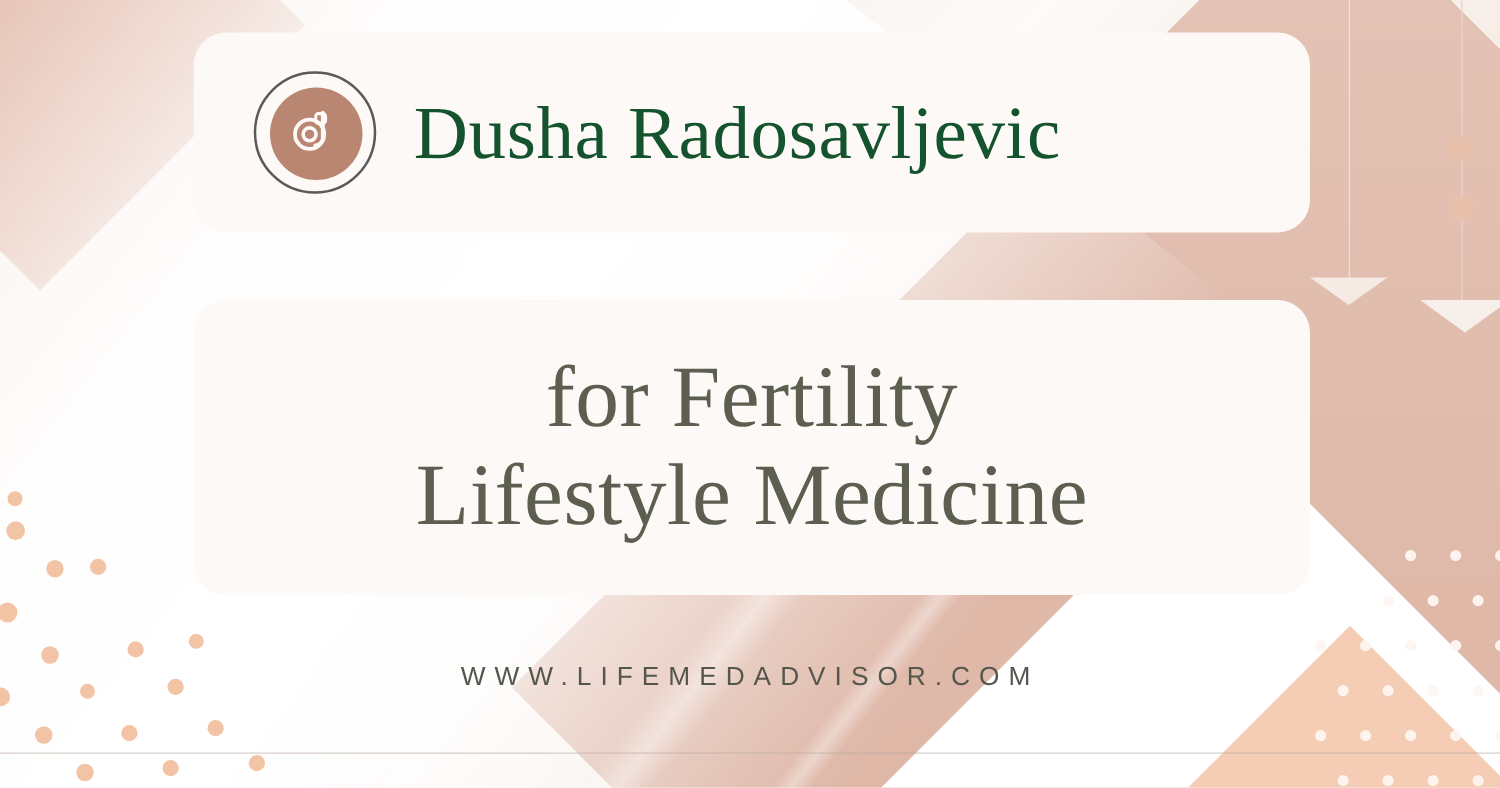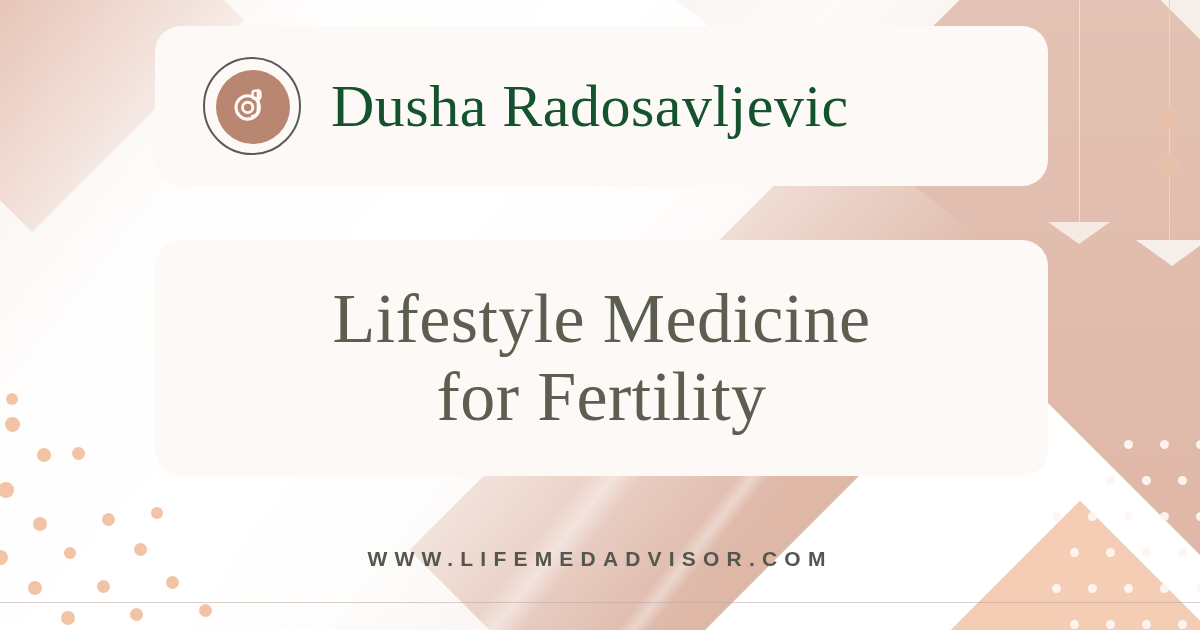--- a/index.html
+++ b/index.html
@@ -209,24 +209,23 @@
     white-space:nowrap;
     text-align:center;
   }
 
   .url {
     position:absolute;
     left:0; right:0; top:530px;
     text-align:center;
     font-family:"Liberation Sans", sans-serif;
     font-size:21px;
-    font-weight:700;
+    font-weight:400;
     letter-spacing:7.2px;
     color:#55564e;
-    margin-top:17px;
   }
 </style>
 </head>
 <body>
 
 <div id="stage">
 
   <div class="bg">
     <div class="wash-a"></div>
 
@@ -311,19 +310,19 @@
         <path d="M30.5 28.5 a6.2 6.2 0 0 1 -6.2 6.2" stroke="#fdf9f6" stroke-width="3.2" fill="none" stroke-linecap="round"></path>
         <rect x="24.6" y="8.2" width="8.2" height="8.2" rx="2.4" stroke="#fdf9f6" stroke-width="2.6" fill="none"></rect>
         <circle cx="19.5" cy="25.5" r="12.2" stroke="#fdf9f6" stroke-width="3.2" fill="none"></circle>
         <circle cx="19.5" cy="25.5" r="5.4" stroke="#fdf9f6" stroke-width="3.0" fill="none"></circle>
       </svg>
     </div>
     <div class="name-text">Dusha Radosavljevic</div>
   </div>
 
   <div class="title-card">
+    <div class="title-line">for Fertility</div>
     <div class="title-line">Lifestyle Medicine</div>
-    <div class="title-line">for Fertility</div>
   </div>
 
   <div class="url">WWW.LIFEMEDADVISOR.COM</div>
 
 </div>
 
 </body></html>

